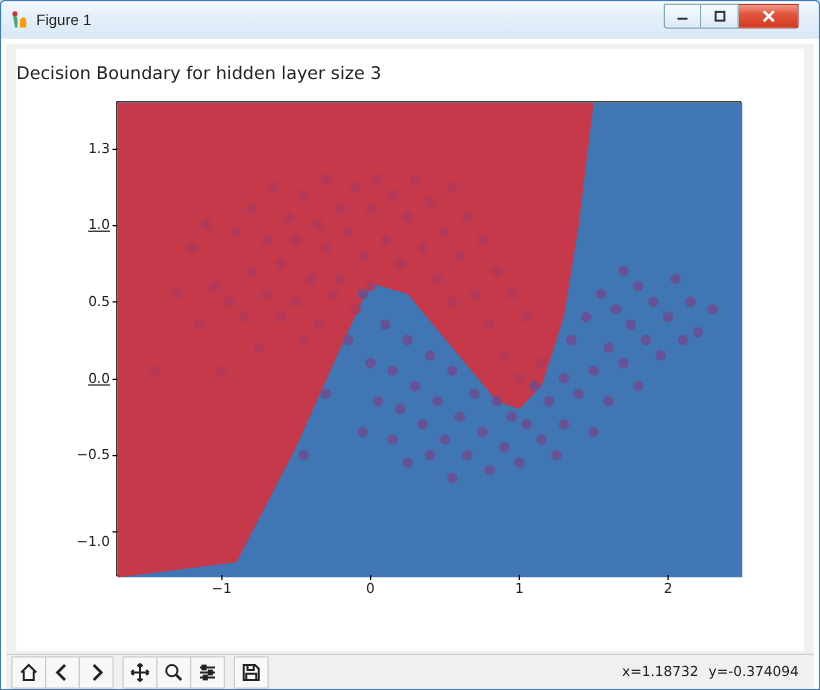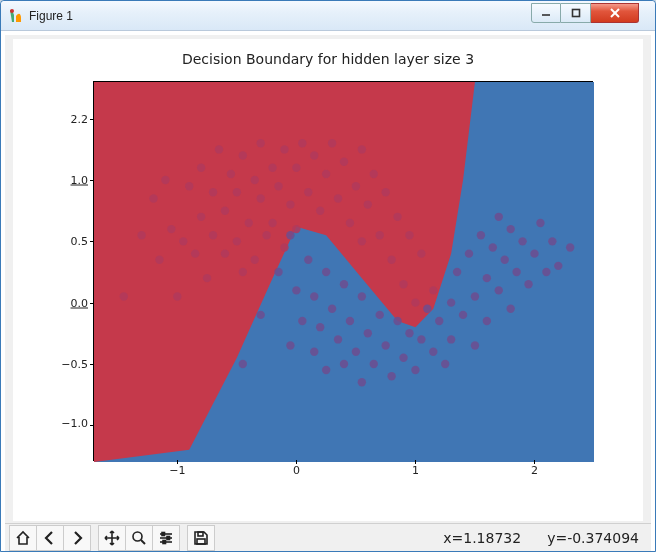--- a/index.html
+++ b/index.html
@@ -9,33 +9,33 @@
   .titlebar .app-icon { width: 16px; height: 16px; margin-right: 6px; }
   .titlebar .title { flex: 1; font-size: 12px; color: #222; }
   .win-buttons { display: flex; height: 20px; margin-top:-6px;}
   .win-btn { width: 30px; height: 20px; display:flex; align-items:center; justify-content:center; border:1px solid #8aa; border-left:none; background: linear-gradient(#f6fbff,#dbeaf7); font-size: 12px; }
   .win-btn:first-child { border-left:1px solid #8aa; border-radius: 0 0 0 3px;}
   .win-btn.close { background: linear-gradient(#f59a8a,#e1563c 40%,#d23b1f); color:#fff; border-color:#a33; border-radius:0 0 3px 0; width:48px;}
   .win-btn svg { width:10px; height:10px; stroke:#333; stroke-width:1.6; fill:none; }
   .win-btn.close svg { stroke:#fff; stroke-width:2; }
   .content { position:absolute; top:30px; left:0; right:0; bottom:0; background:#f0f0f0; border-top:4px solid #fff; border-left:4px solid #fff; border-right:4px solid #fff; }
   .figure-area { position:absolute; top:4px; left:8px; right:8px; bottom:30px; background:#fff; }
-  .chart-title { text-align:center; font-size:14px; font-family: "DejaVu Sans", Arial, sans-serif; color:#222; padding-top:12px; }
+  .chart-title { text-align:left; font-size:14px; font-family: "DejaVu Sans", Arial, sans-serif; color:#222; padding-top:12px; }
   .axes { position:absolute; left:80px; top:42px; width:500px; height:380px; border:1px solid #000; }
   .axes svg { position:absolute; left:0; top:0; }
   .ytick { position:absolute; right:100%; margin-right:6px; transform:translateY(-50%); font-size:11px; color:#222; font-family:"DejaVu Sans",Arial,sans-serif; white-space:nowrap;}
   .xtick { position:absolute; top:100%; margin-top:4px; transform:translateX(-50%); font-size:11px; color:#222; font-family:"DejaVu Sans",Arial,sans-serif;}
   .tickmark-y { position:absolute; right:100%; width:4px; height:1px; background:#000; }
   .tickmark-x { position:absolute; top:100%; width:1px; height:4px; background:#000; }
   .toolbar { position:absolute; left:0; right:0; bottom:0; height:28px; background:#f0f0f0; display:flex; align-items:center; padding:0 4px; gap:0; border-top:1px solid #d0d0d0;}
   .tool-btn { width:28px; height:26px; display:flex; align-items:center; justify-content:center; background:#f8f8f8; border:1px solid #ccc; margin-left:-1px; cursor:pointer;}
   .tool-btn:first-child { margin-left:0; }
   .tool-btn svg { width:16px; height:16px; stroke:#222; stroke-width:1.6; fill:none; }
   .tool-gap { width:8px; }
-  .coord { margin-left:auto; font-size:14px; color:#222; font-family:"DejaVu Sans",Arial,sans-serif; display:flex; gap:26px; padding-right:8px;text-align:right;}
+  .coord { margin-left:auto; font-size:11px; color:#222; font-family:"DejaVu Sans",Arial,sans-serif; display:flex; gap:8px; padding-right:8px;text-align:right;}
 </style>
 </head>
 <body>
 
 <div class="window">
   <div class="titlebar">
     <svg class="app-icon" viewBox="0 0 16 16">
         <path d="M3 2 h2 l2 5 v7 h-2 z" fill="#4a7"></path>
         <path d="M9 8 c3 -4 5 -2 5 2 v4 h-5 z" fill="#f90"></path>
         <circle cx="5" cy="3" r="2" fill="#c33"></circle>
@@ -181,31 +181,31 @@
             <circle cx="422.61904761904754" cy="190" r="4.2" fill="#6d4e8f" fill-opacity="0.85"></circle>
             <circle cx="428.5714285714285" cy="159.3548387096774" r="4.2" fill="#6d4e8f" fill-opacity="0.85"></circle>
             <circle cx="434.52380952380946" cy="202.25806451612905" r="4.2" fill="#6d4e8f" fill-opacity="0.85"></circle>
             <circle cx="440.4761904761905" cy="171.61290322580643" r="4.2" fill="#6d4e8f" fill-opacity="0.85"></circle>
             <circle cx="446.4285714285714" cy="140.96774193548387" r="4.2" fill="#6d4e8f" fill-opacity="0.85"></circle>
             <circle cx="452.38095238095235" cy="190" r="4.2" fill="#6d4e8f" fill-opacity="0.85"></circle>
             <circle cx="458.33333333333326" cy="159.3548387096774" r="4.2" fill="#6d4e8f" fill-opacity="0.85"></circle>
             <circle cx="464.2857142857143" cy="183.8709677419355" r="4.2" fill="#6d4e8f" fill-opacity="0.85"></circle>
             <circle cx="476.19047619047615" cy="165.48387096774195" r="4.2" fill="#6d4e8f" fill-opacity="0.85"></circle>
           </svg>
-      <div class="ytick" style="top: 341px;">−1.0</div>
+      <div class="ytick" style="top: 351px;">−1.0</div>
           <div class="tickmark-y" style="top: 343.226px;"></div>
           <div class="ytick" style="top: 281.935px; margin-left: 48px;">−0.5</div>
           <div class="tickmark-y" style="top: 281.935px;"></div>
           <div class="ytick" style="top: 220.645px; text-decoration: underline;">0.0</div>
           <div class="tickmark-y" style="top: 220.645px;"></div>
           <div class="ytick" style="top: 159.355px; margin-left: 20px;">0.5</div>
           <div class="tickmark-y" style="top: 159.355px;"></div>
           <div class="ytick" style="top: 98.0645px; text-decoration: underline;">1.0</div>
           <div class="tickmark-y" style="top: 98.0645px;"></div>
-          <div class="ytick" style="top: 36.7742px;">2.2</div>
+          <div class="ytick" style="top: 36.7742px;">1.3</div>
           <div class="tickmark-y" style="top: 36.7742px;"></div>
           <div class="xtick" style="left: 83.3333px;">−1</div>
           <div class="tickmark-x" style="left: 83.3333px;"></div>
           <div class="xtick" style="left: 202.381px;">0</div>
           <div class="tickmark-x" style="left: 202.381px;"></div>
           <div class="xtick" style="left: 321.429px;">1</div>
           <div class="tickmark-x" style="left: 321.429px;"></div>
           <div class="xtick" style="left: 440.476px;">2</div>
           <div class="tickmark-x" style="left: 440.476px;"></div>
         </div>

